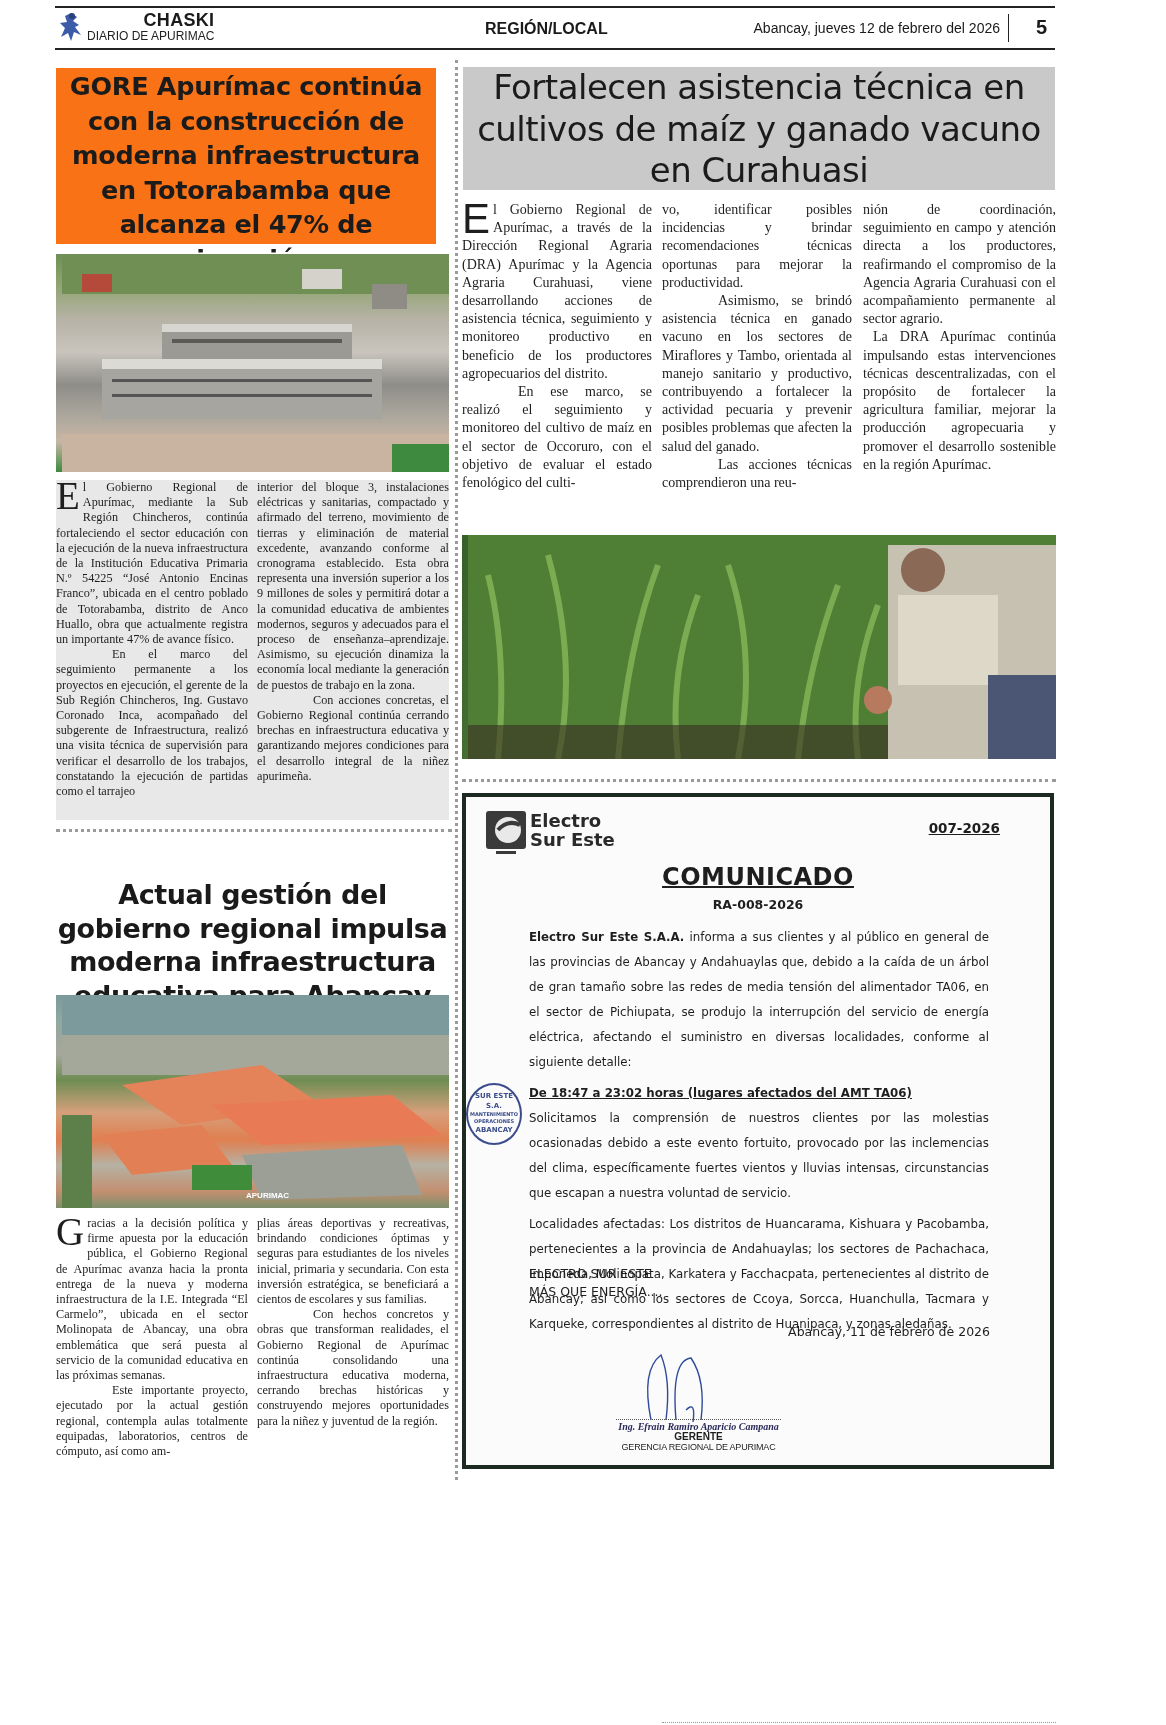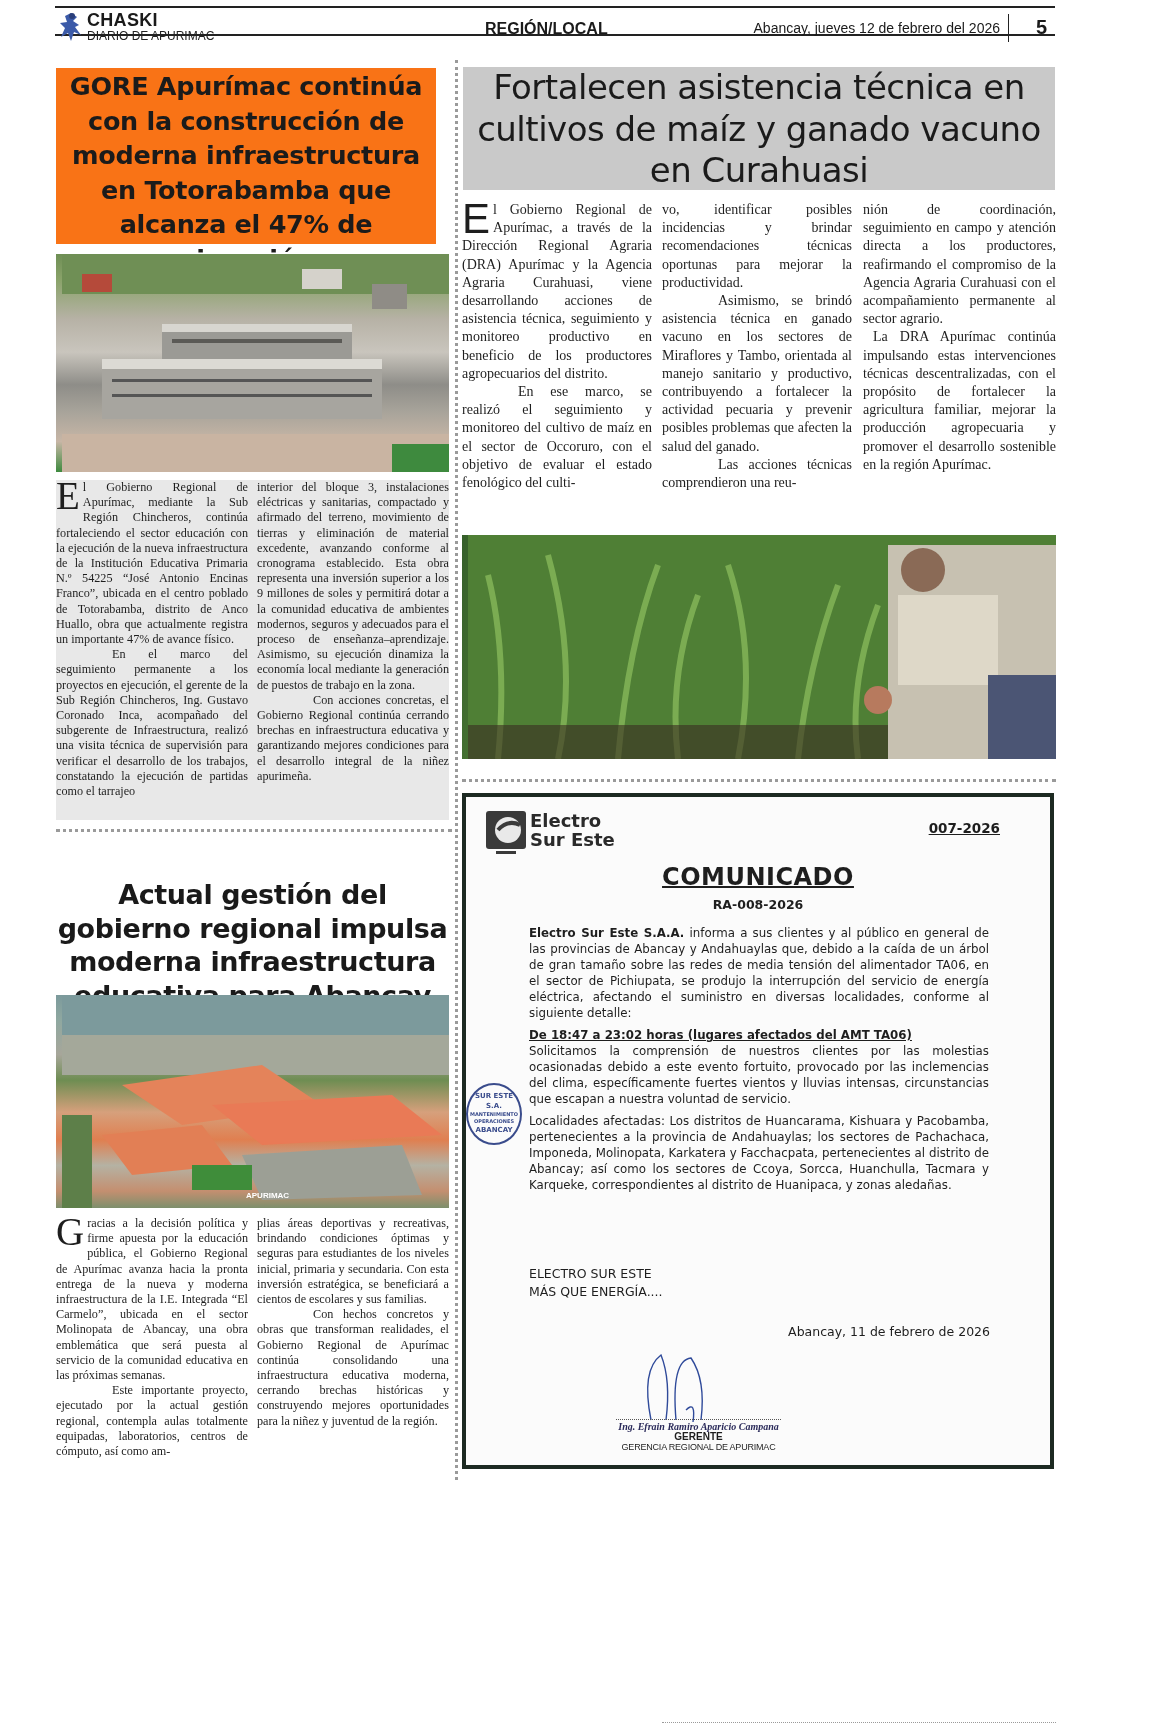--- a/index.html
+++ b/index.html
@@ -1,21 +1,21 @@
 <!DOCTYPE html>
 <html><head>
 <meta charset="utf-8">
 <style>
   * { box-sizing: border-box; margin: 0; padding: 0; }
   html, body { width: 1166px; height: 1725px; background: #ffffff; overflow: hidden; }
   body { position: relative; font-family: "Liberation Serif", serif; color: #1a1a1a; }
 
   
-  .masthead { position: absolute; left: 55px; top: 6px; width: 1000px; height: 30px;
-    border-top: 2px solid #222; border-bottom: 2px solid #222; }
+  .masthead { position: absolute; left: 55px; top: 6px; width: 1000px; height: 44px;
+    border-top: 2px solid #222; border-bottom: 2px solid #222; text-align: right; }
   .logo-icon { position: absolute; left: 2px; top: 3px; width: 28px; height: 36px; }
   .brand { position: absolute; left: 32px; top: 3px; font-family: "Liberation Sans", sans-serif; }
   .brand-name { font-size: 18px; font-weight: bold; line-height: 18px; color: #1a1a1a; letter-spacing: 0.3px; }
   .brand-sub { font-size: 12px; line-height: 14px; color: #222; }
   .section-name { position: absolute; left: 430px; top: 12px; font-family: "Liberation Sans", sans-serif;
     font-size: 16px; font-weight: bold; }
   .issue-date { position: absolute; right: 46px; top: 14px; font-family: "Liberation Sans", sans-serif;
     font-size: 14px; padding-right: 8px; border-right: 1.5px solid #222; height: 28px; top: 6px; line-height: 28px; }
   .page-number { position: absolute; right: 8px; top: 8px; font-family: "Liberation Sans", sans-serif;
     font-size: 20px; font-weight: bold; }
@@ -58,21 +58,21 @@
   .notice { position: absolute; left: 462px; top: 793px; width: 592px; height: 676px; border: 4px solid #1d2a22;
     background: #fbfbfb; font-family: "DejaVu Sans", sans-serif; color: #1e1e1e; }
   .es-logo { position: absolute; left: 20px; top: 14px; width: 40px; height: 46px; }
   .es-name { position: absolute; left: 64px; top: 14px; font-family: "DejaVu Sans", sans-serif; font-weight: bold;
     font-size: 18px; line-height: 19px; color: #2a2a2a; }
   .notice-number { position: absolute; right: 50px; top: 23px; font-weight: bold; font-size: 13.5px; text-decoration: underline; }
   .notice-title { position: absolute; left: 0; width: 100%; top: 66px; text-align: center; font-weight: bold; font-size: 24px;
     letter-spacing: 0.5px; }
   .notice-title span { text-decoration: underline; text-decoration-thickness: 2px; }
   .notice-code { position: absolute; left: 0; width: 100%; top: 100px; text-align: center; font-weight: bold; font-size: 12.5px; }
-  .notice-body { position: absolute; left: 63px; top: 128px; width: 460px; font-size: 11.8px; line-height: 16px; text-align: justify; }
+  .notice-body { position: absolute; left: 63px; top: 128px; width: 460px; font-size: 11.8px; line-height: 25px; text-align: justify; }
   .notice-body p { margin-bottom: 6px; }
   .notice-body .u { text-decoration: underline; font-weight: bold; }
   .notice-sign-brand { position: absolute; left: 63px; top: 468px; font-size: 12.5px; line-height: 18px; }
   .notice-place-date { position: absolute; right: 60px; top: 527px; font-size: 12.5px; }
   .stamp { position: absolute; left: 0px; top: 286px; width: 56px; height: 62px; border: 2px solid #3a4c8c; border-radius: 50%;
     color: #3a4c8c; font-size: 7px; text-align: center; padding-top: 6px; line-height: 10px; font-weight: bold; }
   .signature { position: absolute; left: 165px; top: 553px; width: 120px; height: 80px; }
   .signer { position: absolute; left: 150px; top: 622px; width: 165px; text-align: center; }
   .signer-name { font-family: "Liberation Serif", serif; font-style: italic; font-weight: bold; font-size: 10px; color: #2a2a5a;
     border-top: 1px dotted #555; padding-top: 1px; }

